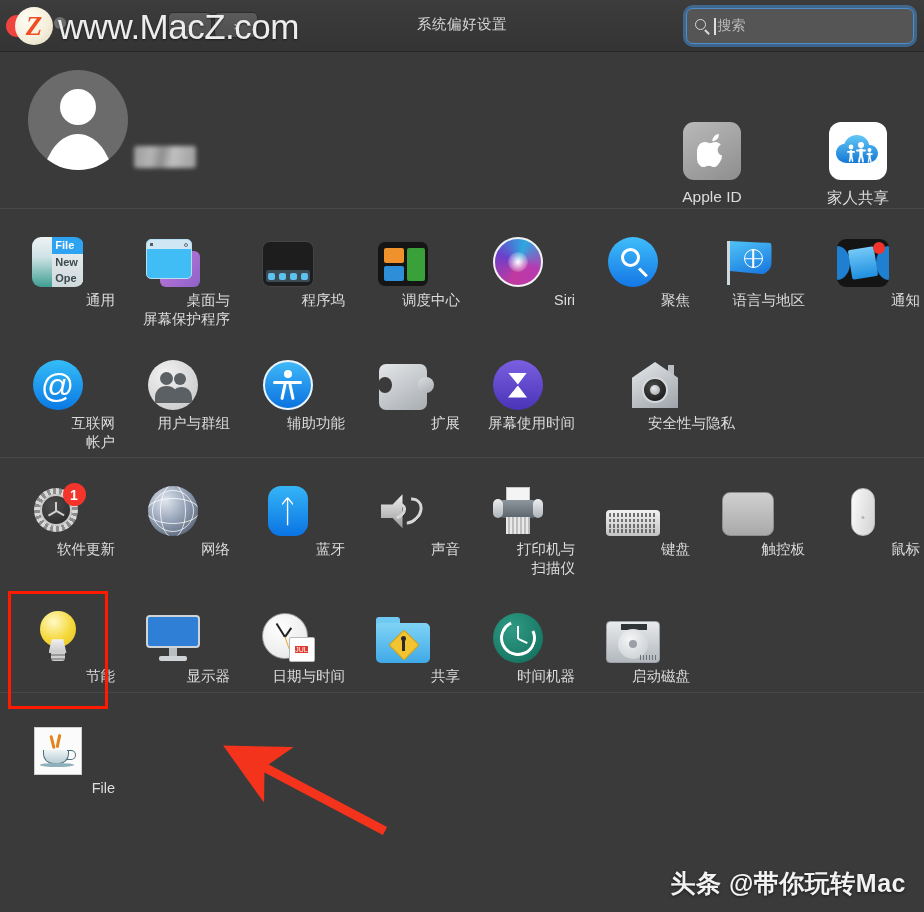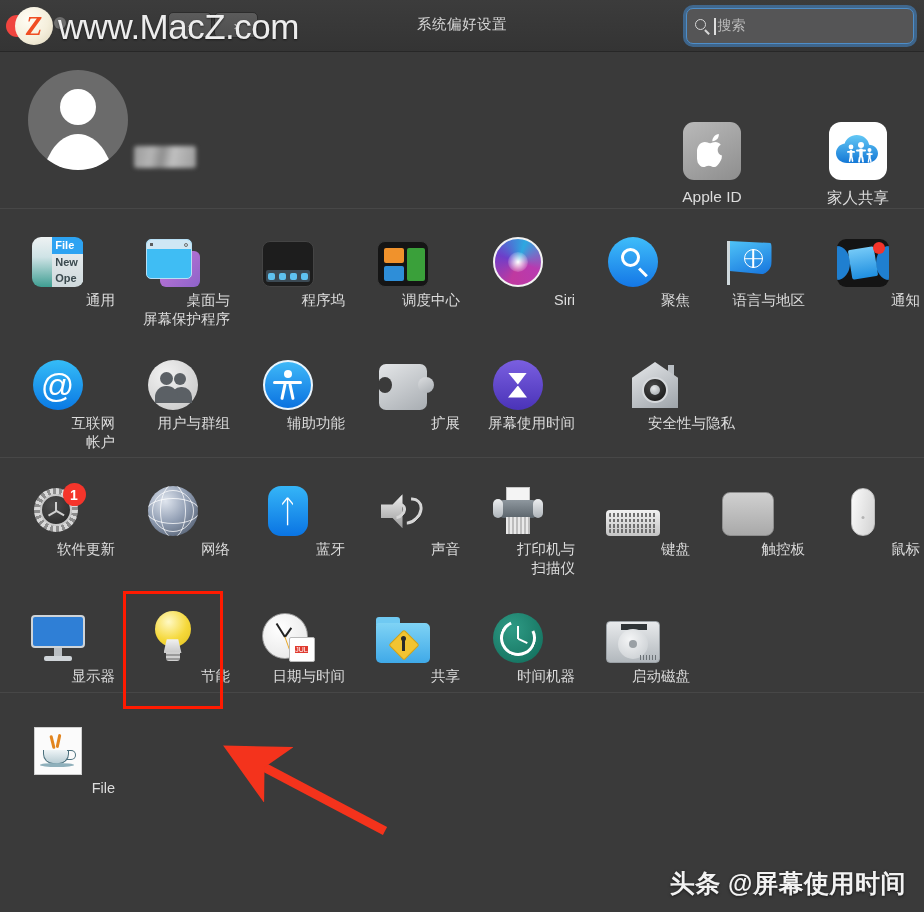--- a/index.html
+++ b/index.html
@@ -781,41 +781,41 @@
       <div class="cell">
         <div class="icon-wrap">
             <div class="mouse"></div>
           </div>
         <div class="caption">鼠标</div>
       </div>
     </div>
 
     <div class="row" style="margin-top:20px;">
 
+      <div class="cell selected">
+        <div class="sel-box"></div>
+        <div class="icon-wrap">
+          <div class="bulb">
+              <span class="glass"></span>
+              <span class="neck"></span>
+              <span class="base"></span>
+            </div>
+        </div>
+        <div class="caption">节能</div>
+      </div>
+
       <div class="cell">
         <div class="icon-wrap">
           <div class="disp">
               <span class="screen"></span>
               <span class="neck"></span>
               <span class="foot"></span>
             </div>
         </div>
         <div class="caption">显示器</div>
-      </div>
-
-      <div class="cell selected">
-        <div class="sel-box"></div>
-        <div class="icon-wrap">
-          <div class="bulb">
-              <span class="glass"></span>
-              <span class="neck"></span>
-              <span class="base"></span>
-            </div>
-        </div>
-        <div class="caption">节能</div>
       </div>
 
       <div class="cell">
         <div class="icon-wrap">
           <div class="dt">
             <span class="face"></span>
               <span class="mh"></span>
               <span class="hh"></span>
               <span class="sh"></span>
             <span class="cal">
@@ -886,15 +886,15 @@
 
   <svg class="arrow-svg" viewBox="0 0 924 912">
     <defs>
       <marker id="ah" markerWidth="7" markerHeight="7" refX="4.5" refY="3.5" orient="auto">
         <path d="M7,3.5 L0,0 L1.8,3.5 L0,7 Z" fill="#f4331c"></path>
       </marker>
     </defs>
     <line x1="385" y1="831" x2="243" y2="756" stroke="#f4331c" stroke-width="9" marker-end="url(#ah)"></line>
   </svg>
 
-  <div class="bwm">头条 @屏幕使用时间</div>
+  <div class="bwm">头条 @带你玩转Mac</div>
 
 </div>
 
 </body></html>

